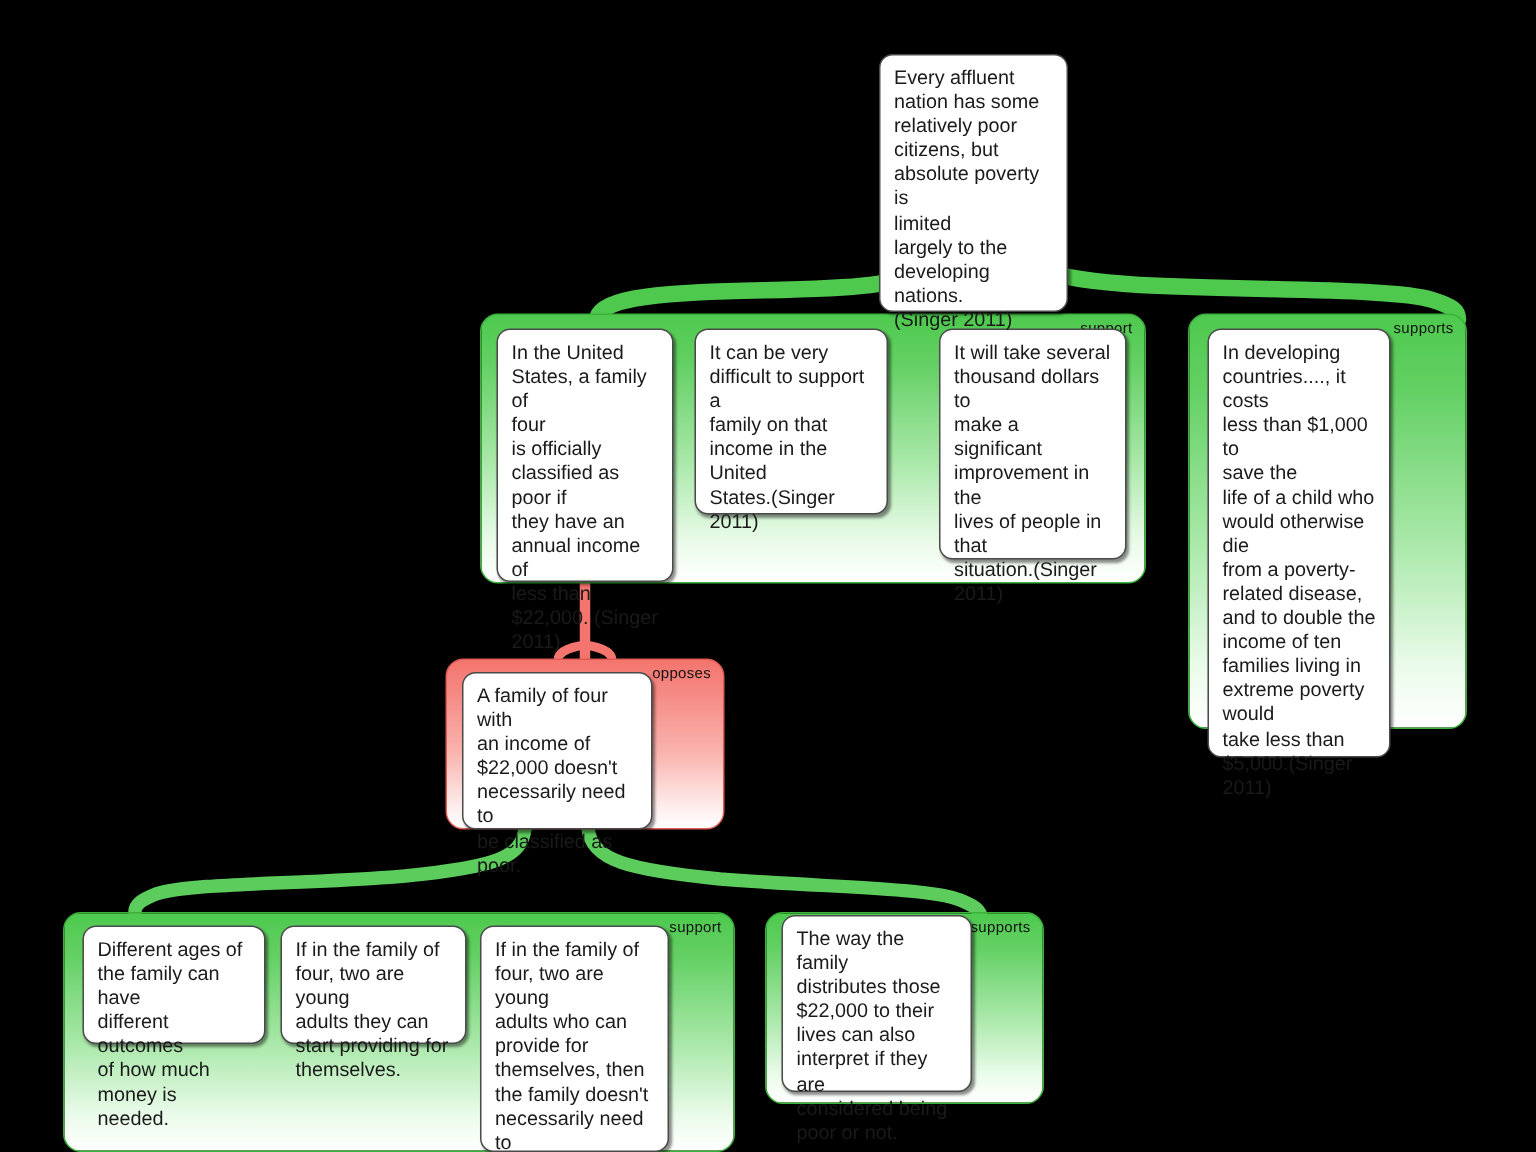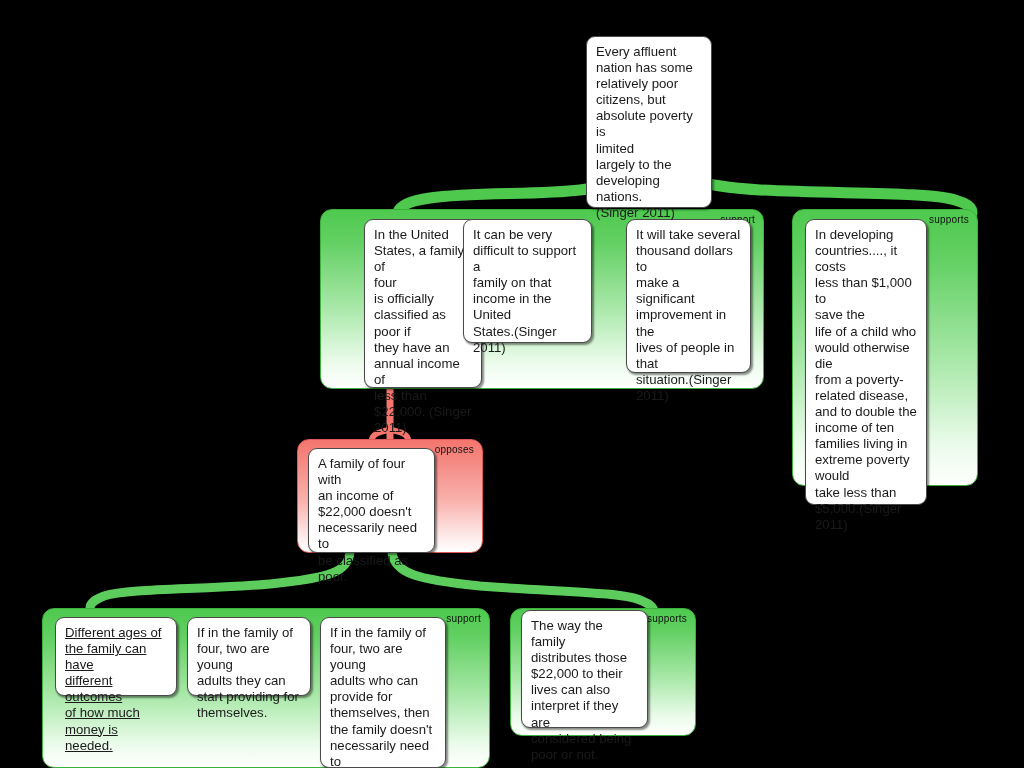--- a/index.html
+++ b/index.html
@@ -62,21 +62,21 @@
 citizens, but
 absolute poverty is
 limited
 largely to the
 developing nations.
 (Singer 2011)</div>
 
   <div class="group support" style="left:320px;top:209px;width:444px;height:180px;">
     <span class="group-label">support</span>
   </div>
-  <div class="card" style="left:331px;top:219px;width:118px;height:169px;margin-left:33px;">In the United
+  <div class="card" style="left:331px;top:219px;width:118px;height:169px;">In the United
 States, a family of
 four
 is officially
 classified as poor if
 they have an
 annual income of
 less than
 $22,000. (Singer
 2011)</div>
   <div class="card" style="left:463px;top:219px;width:129px;height:124px;">It can be very
@@ -122,21 +122,21 @@
   <div class="card" style="left:308px;top:448px;width:127px;height:105px;">A family of four with
 an income of
 $22,000 doesn't
 necessarily need to
 be classified as
 poor.</div>
 
   <div class="group support" style="left:42px;top:608px;width:448px;height:160px;">
     <span class="group-label">support</span>
   </div>
-  <div class="card" style="left:55px;top:617px;width:122px;height:79px;text-decoration:underline;">Different ages of
+  <div class="card" style="left:55px;top:617px;width:122px;height:79px;">Different ages of
 the family can have
 different outcomes
 of how much
 money is needed.</div>
   <div class="card" style="left:187px;top:617px;width:124px;height:79px;">If in the family of
 four, two are young
 adults they can
 start providing for
 themselves.</div>
   <div class="card" style="left:320px;top:617px;width:126px;height:151px;">If in the family of

